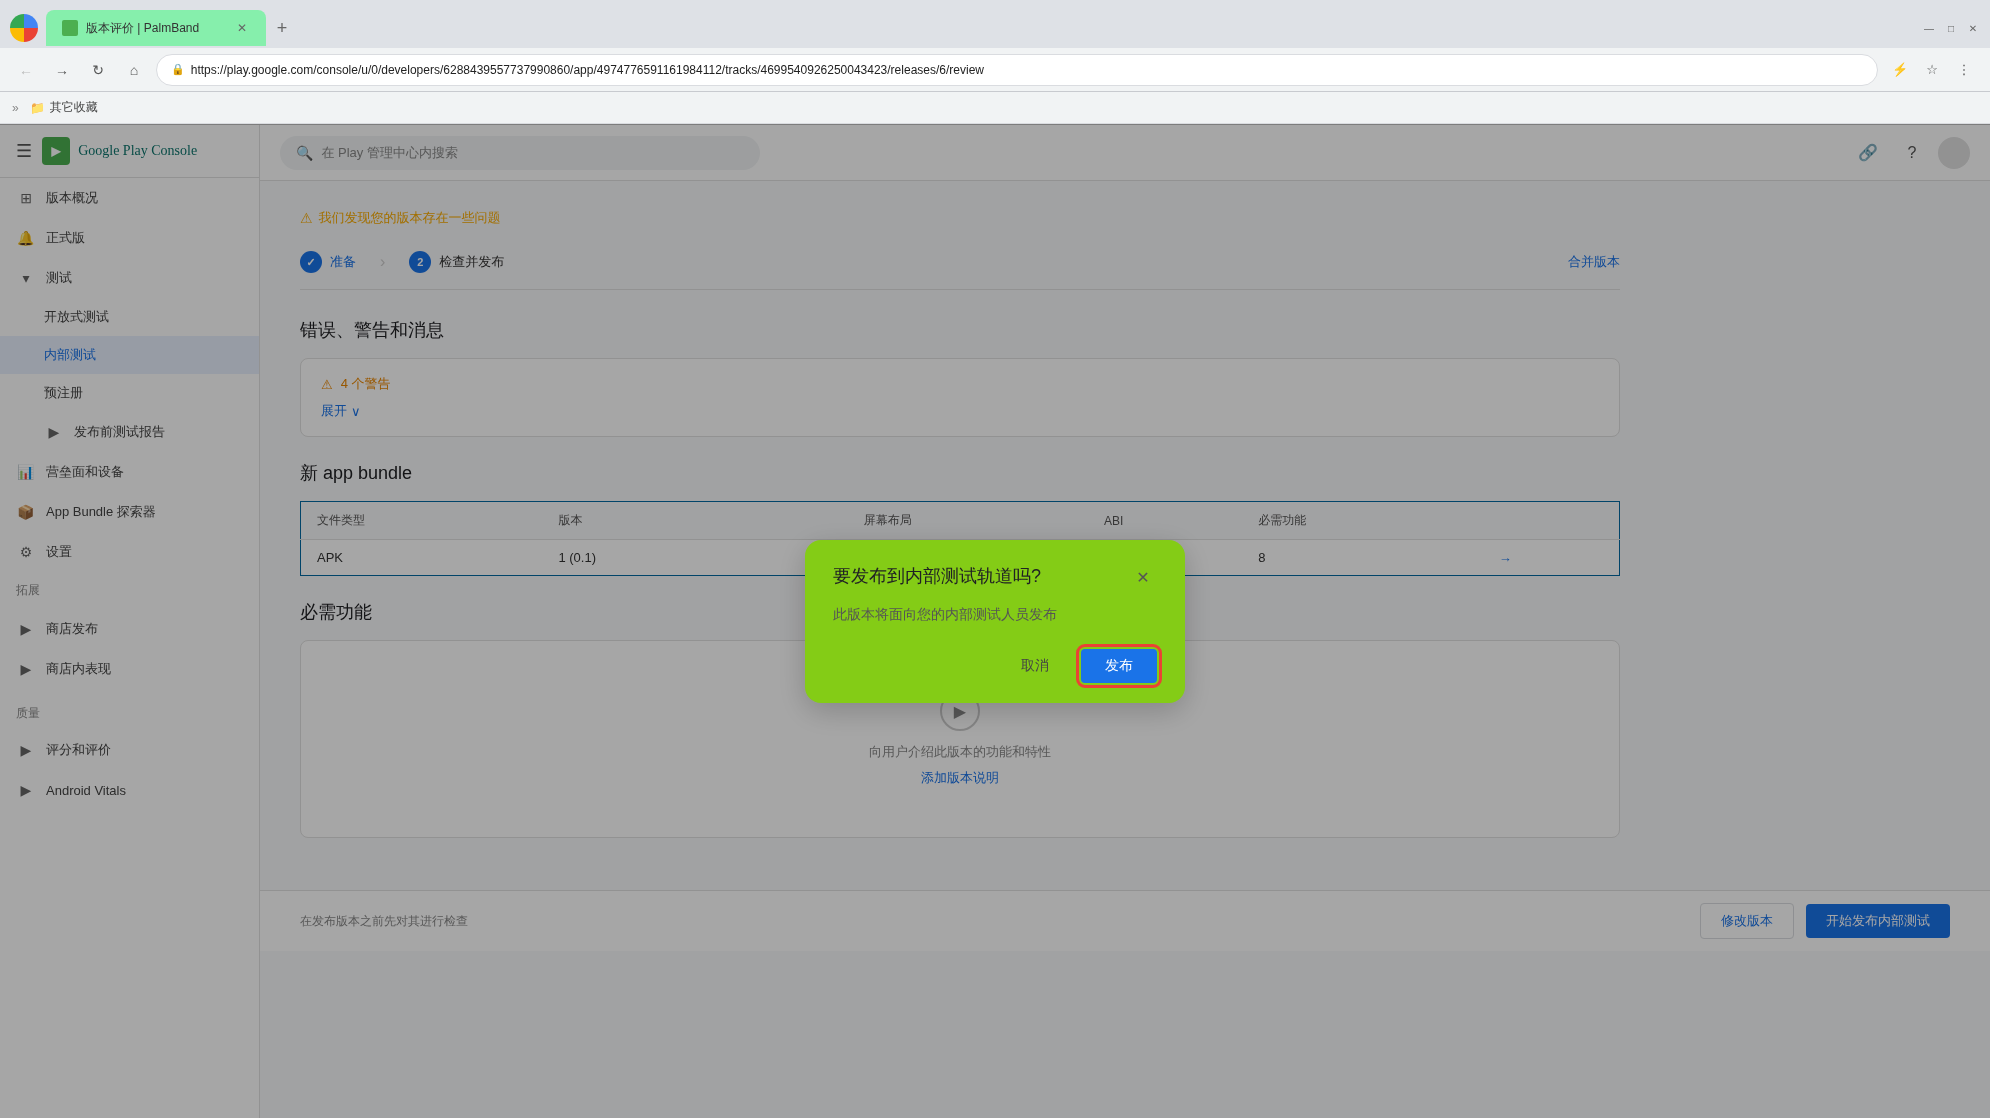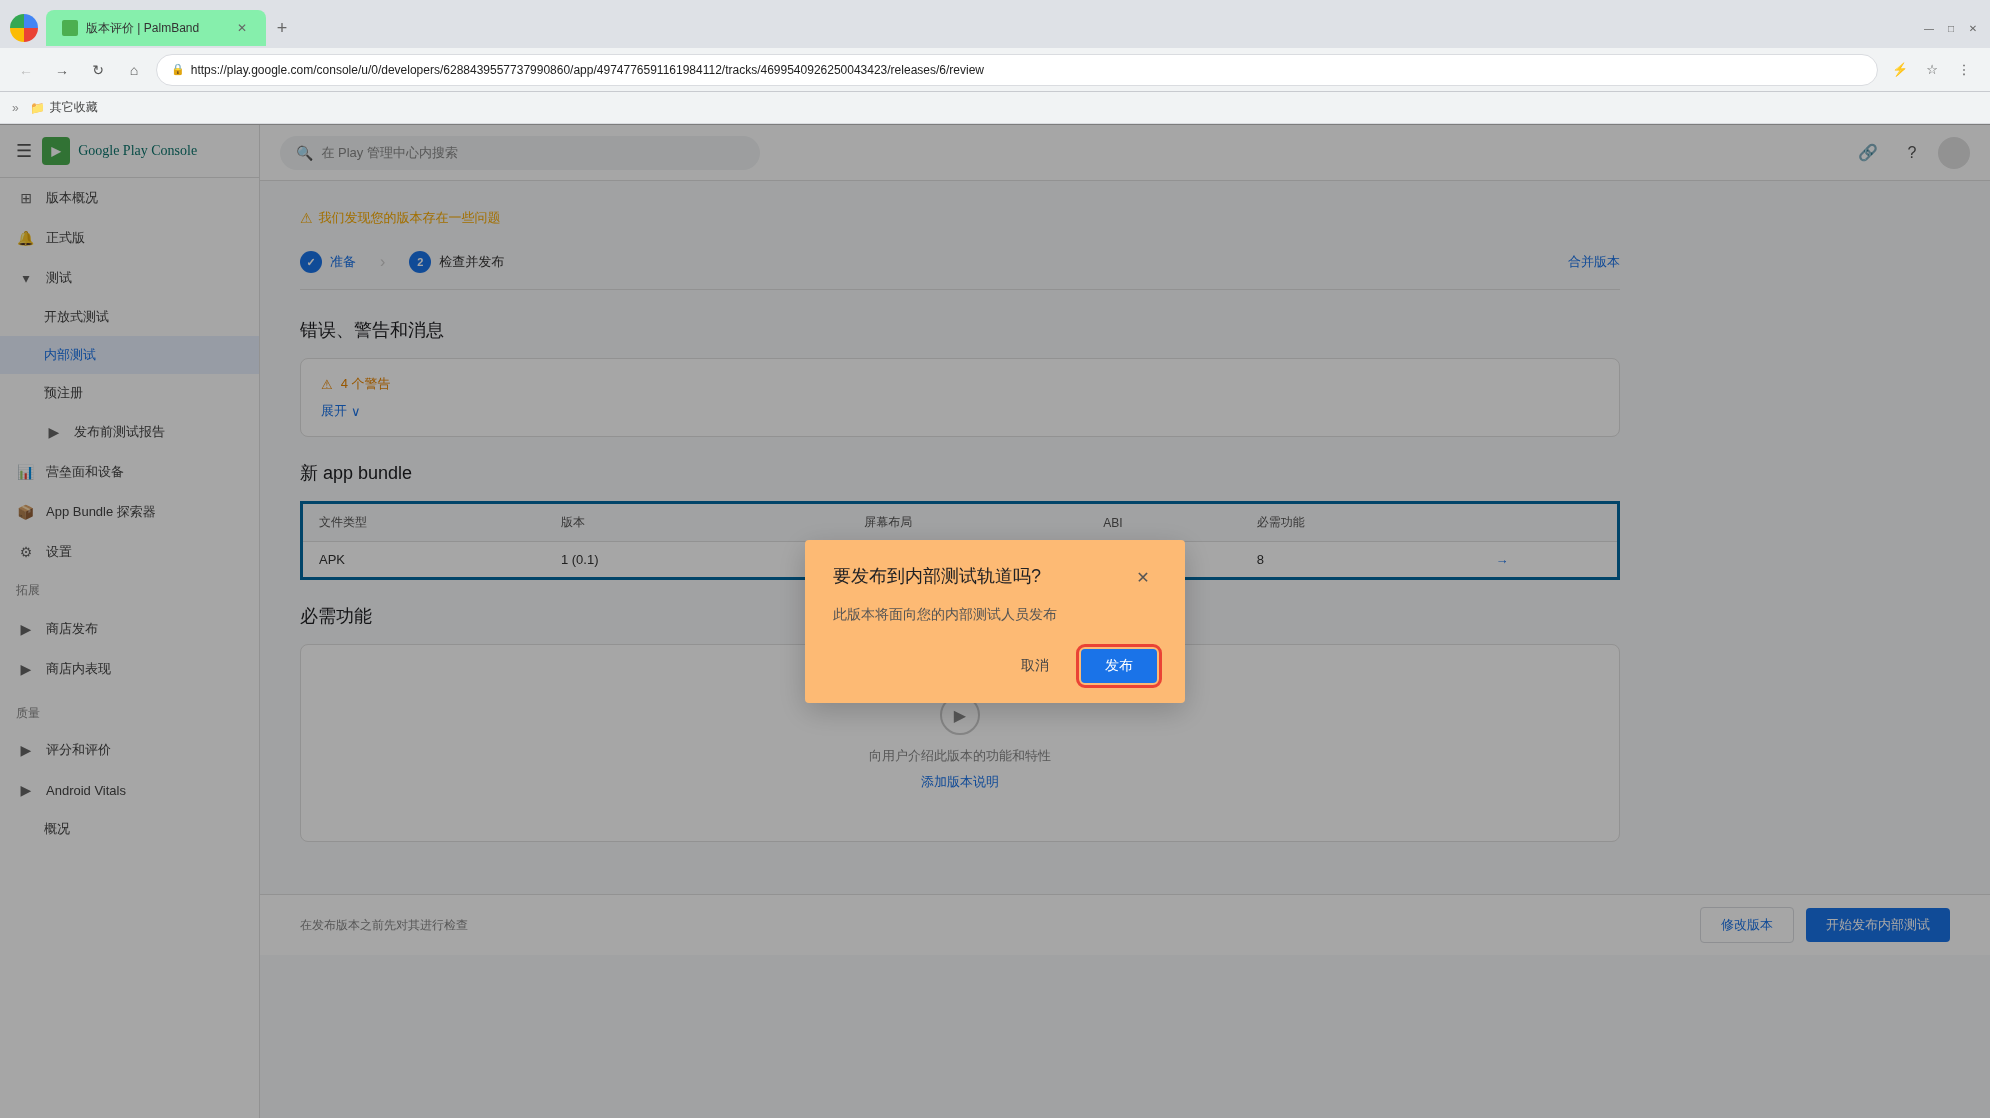--- a/index.html
+++ b/index.html
@@ -362,21 +362,21 @@
       cursor: pointer;
     }
 
     
     .bundle-section {
       margin-bottom: 24px;
     }
     .bundle-table {
       background: white;
       border-radius: 8px;
-      border: 3px solid #0369a1;
+      border: 1px solid #0369a1;
       width: 100%;
       border-collapse: collapse;
       font-size: 13px;
       padding-left: 16px;
     }
     .bundle-table th {
       background: #f8f9fa;
       padding: 10px 16px;
       text-align: left;
       font-weight: 500;
@@ -472,22 +472,22 @@
       bottom: 0;
       background: rgba(0,0,0,0.35);
       z-index: 100;
       display: flex;
       align-items: center;
       justify-content: center;
     }
 
     
     .dialog {
-      background: #fdba74;
-      border-radius: 4px;
+      background: #84cc16;
+      border-radius: 16px;
       box-shadow: 0 8px 30px rgba(0,0,0,0.2);
       width: 380px;
       padding: 24px 28px 20px;
       position: relative;
       z-index: 101;
     }
     .dialog-header {
       display: flex;
       align-items: flex-start;
       justify-content: space-between;
@@ -654,23 +654,20 @@
 
     <div class="quality-section">质量</div>
 
     <div class="sidebar-item">
       <div class="sidebar-item-icon">▶</div>
       <span class="sidebar-item-label">评分和评价</span>
     </div>
     <div class="sidebar-item">
       <div class="sidebar-item-icon">▶</div>
       <span class="sidebar-item-label">Android Vitals</span>
-    </div>
-    <div class="sidebar-item sub">
-      <span class="sidebar-item-label">概况</span>
     </div>
   </div>
 
   <div class="main-content">
 
     <div class="top-bar">
       <div class="search-box">
         <span class="search-icon">🔍</span>
         <span>在 Play 管理中心内搜索</span>
       </div>

